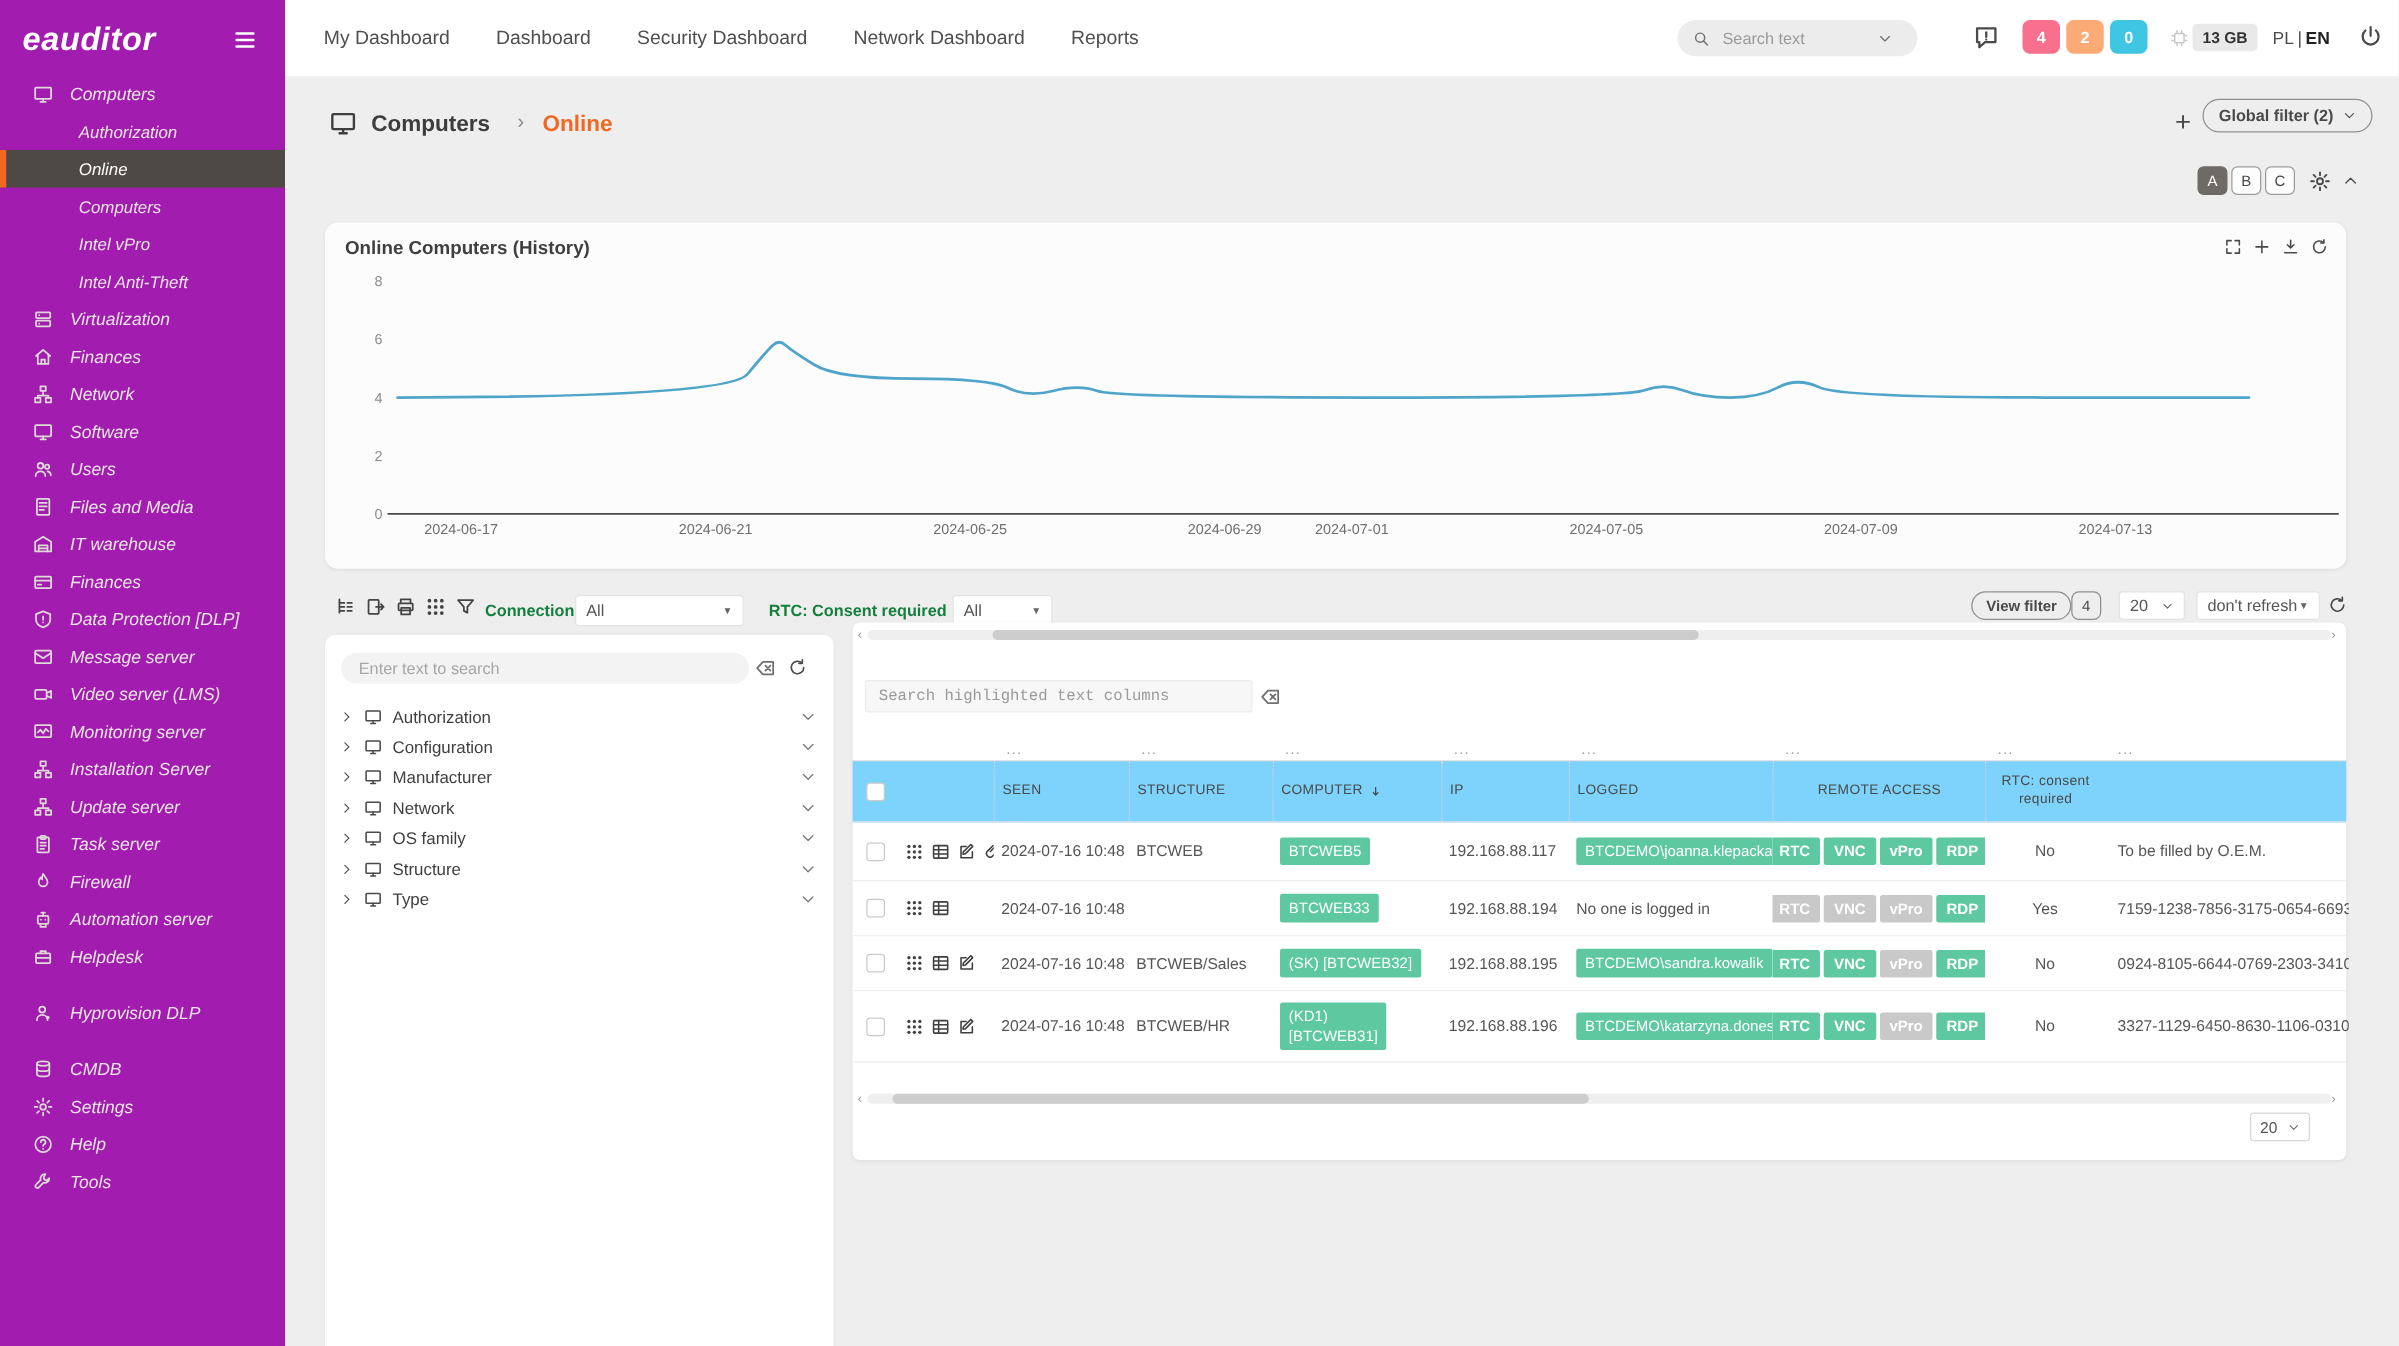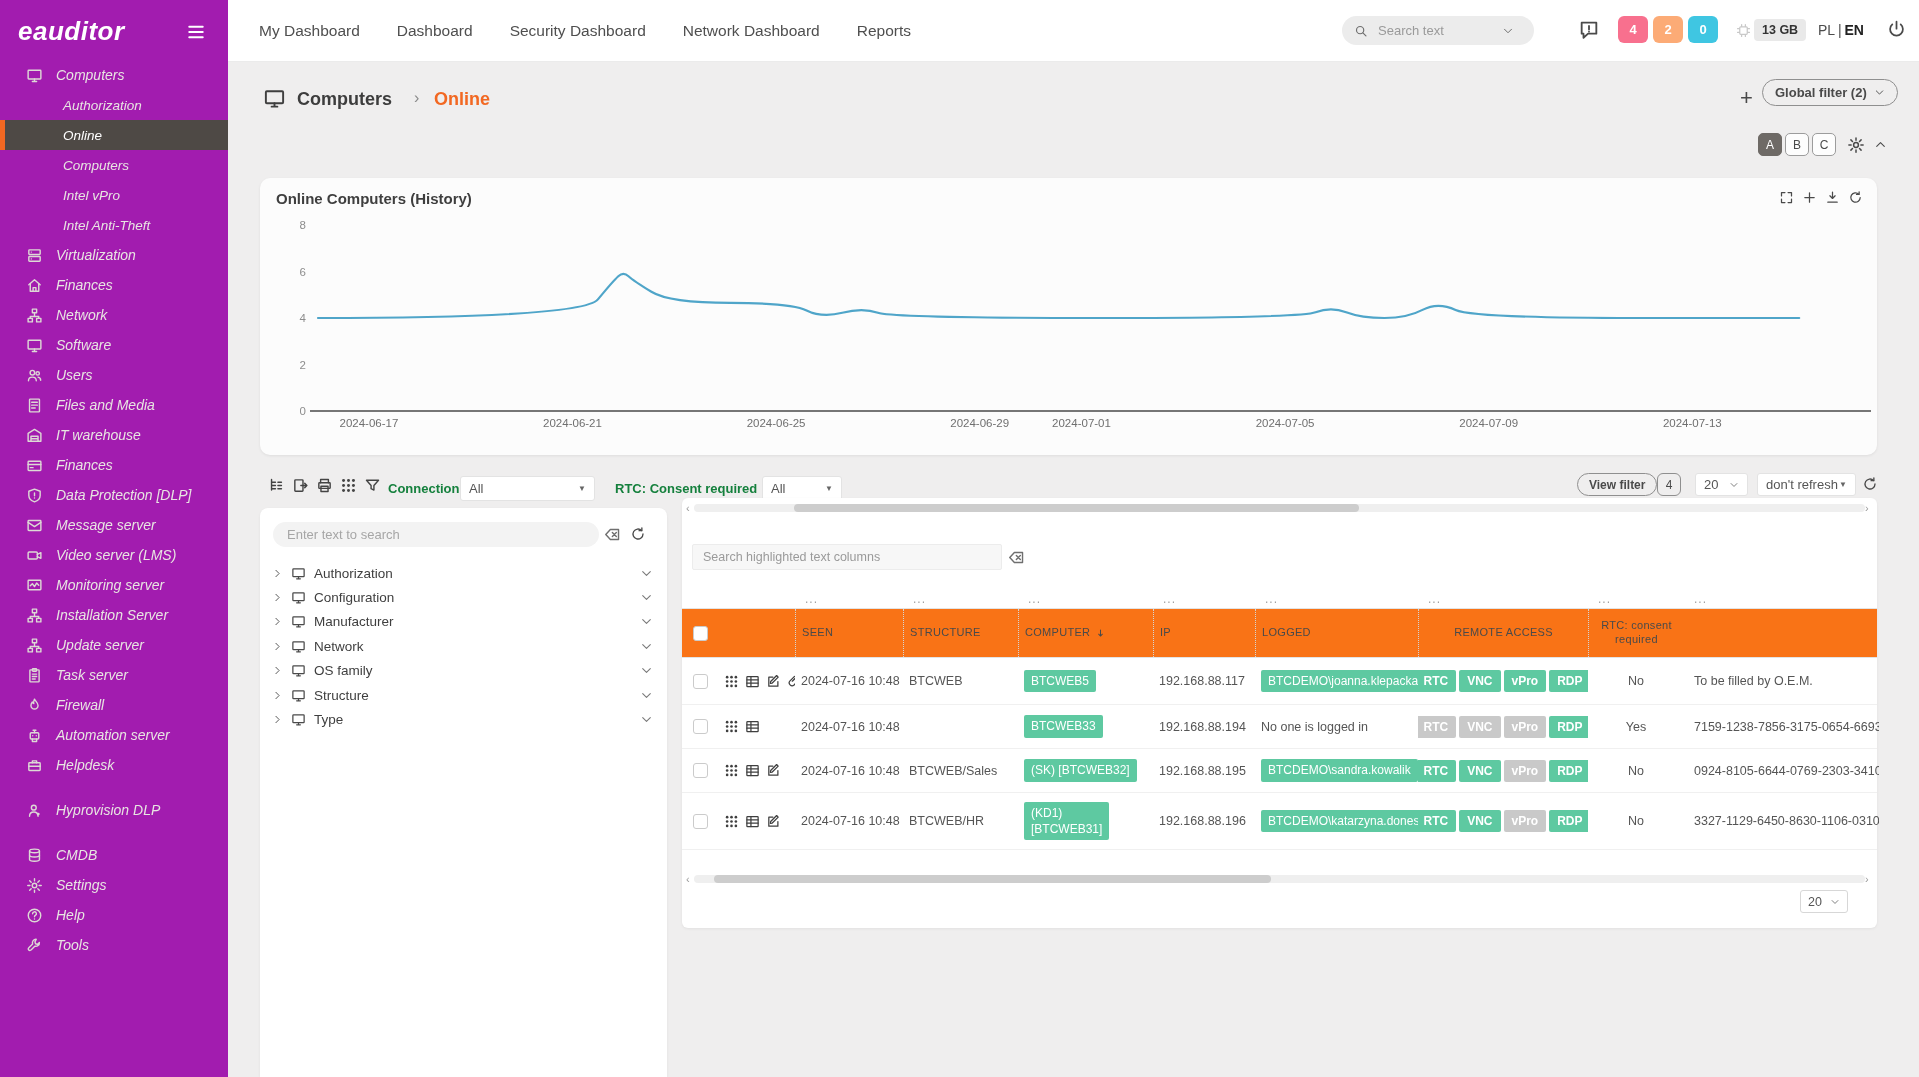--- a/index.html
+++ b/index.html
@@ -84,25 +84,25 @@
   .titem .tlabel{flex:1;font-size:13.5px;color:#3f3f3f;}
   .titem .chd{width:13px;height:13px;color:#7a7a7a;}
 
   
   #table-card{position:absolute;left:682px;top:498px;width:1195px;height:430px;background:#fff;border-radius:6px;box-shadow:0 1px 3px rgba(0,0,0,.06);}
   .hscroll{position:absolute;left:4px;right:4px;height:10px;display:flex;align-items:center;}
   .hscroll .arr{font-size:11px;color:#9a9a9a;width:8px;line-height:10px;cursor:pointer;}
   .hscroll .track{flex:1;height:8px;background:#efefef;border-radius:4px;position:relative;}
   .hscroll .thumbbar{position:absolute;top:0;height:8px;background:#cdcdcd;border-radius:4px;cursor:grab;}
   .tbl-search{position:absolute;left:10px;top:46px;width:310px;height:26px;background:#f7f7f7;border:1px solid #ececec;border-radius:2px;display:flex;align-items:center;padding:0 8px;}
-  .tbl-search input{flex:1;border:none;background:transparent;outline:none;font-family:Liberation Sans, sans-serif;font-size:12.5px;color:#a21caf;}
+  .tbl-search input{flex:1;border:none;background:transparent;outline:none;font-family:Liberation Mono, monospace;font-size:12.5px;color:#a21caf;}
   .tbl-search input::placeholder{color:#9a9a9a;}
   .tbl-clear{position:absolute;left:326px;top:51px;width:17px;height:17px;color:#6f6f6f;cursor:pointer;}
   .dots{position:absolute;top:94px;font-size:12px;color:#a0a0a0;letter-spacing:1px;cursor:pointer;}
-  #thead{position:absolute;left:0;right:0;top:110px;height:50px;border-top:1px solid #e3e3e3;border-bottom:1px solid #e3e3e3;background:#f97316;}
+  #thead{position:absolute;left:0;right:0;top:110px;height:50px;border-top:1px solid #e3e3e3;border-bottom:1px solid #e3e3e3;background:#7dd3fc;}
   .hcell{position:absolute;top:0;height:100%;display:flex;align-items:center;font-size:11px;color:#4a4a4a;letter-spacing:.3px;border-left:1px dotted #d4d4d4;padding:0 6px;line-height:1.25;}
   .hcell.first{border-left:none;}
   .hcell.center{justify-content:center;text-align:center;}
   .sort-ic{width:11px;height:11px;margin-left:5px;color:#4a4a4a;}
   .checkbox{width:15px;height:15px;border:1.5px solid #cbcbcb;border-radius:3px;background:#fff;cursor:pointer;}
   .trow{position:absolute;left:0;right:0;border-bottom:1px solid #f0f0f0;}
   .tcell{position:absolute;top:0;height:100%;display:flex;align-items:center;font-size:12.5px;color:#555;padding:0 6px;overflow:hidden;white-space:nowrap;}
   .tcell.center{justify-content:center;}
   .rowicons{display:flex;gap:6px;color:#3f3f3f;}
   .rowicons .icn{width:15px;height:15px;cursor:pointer;}

